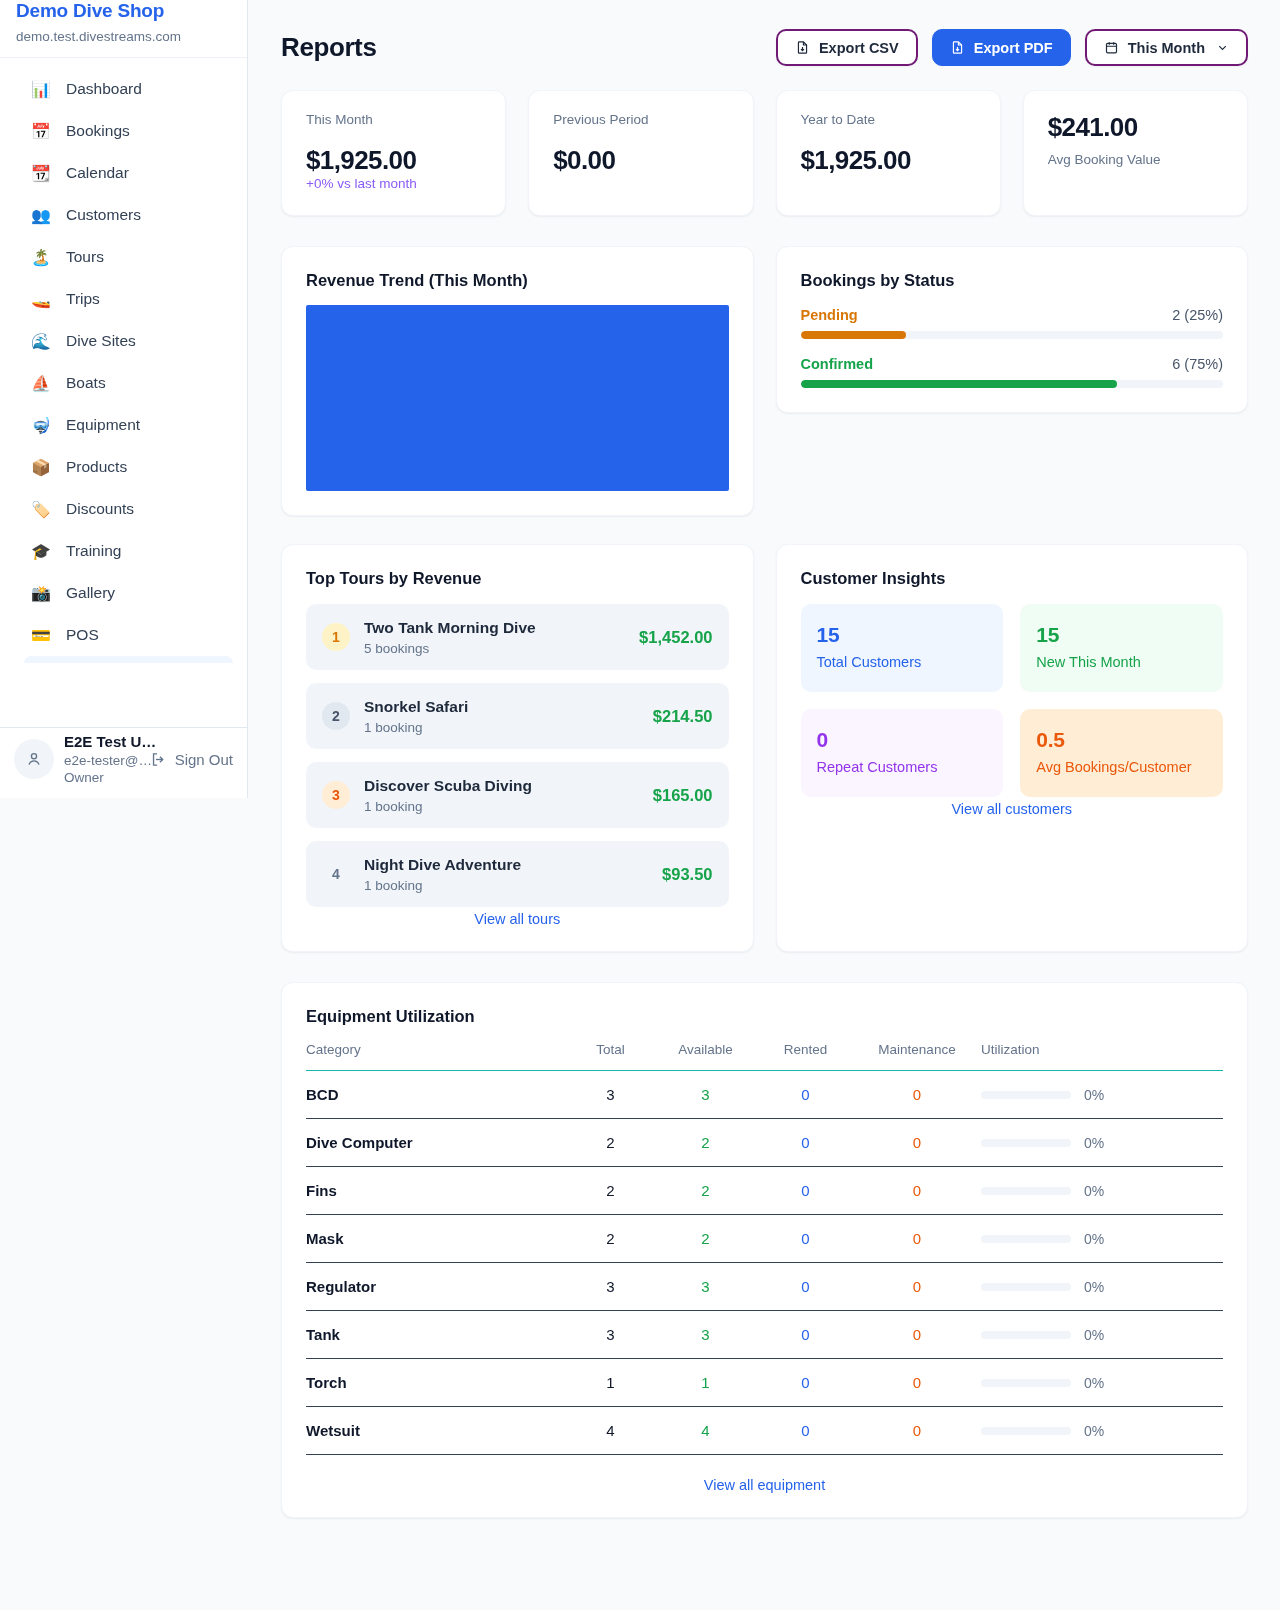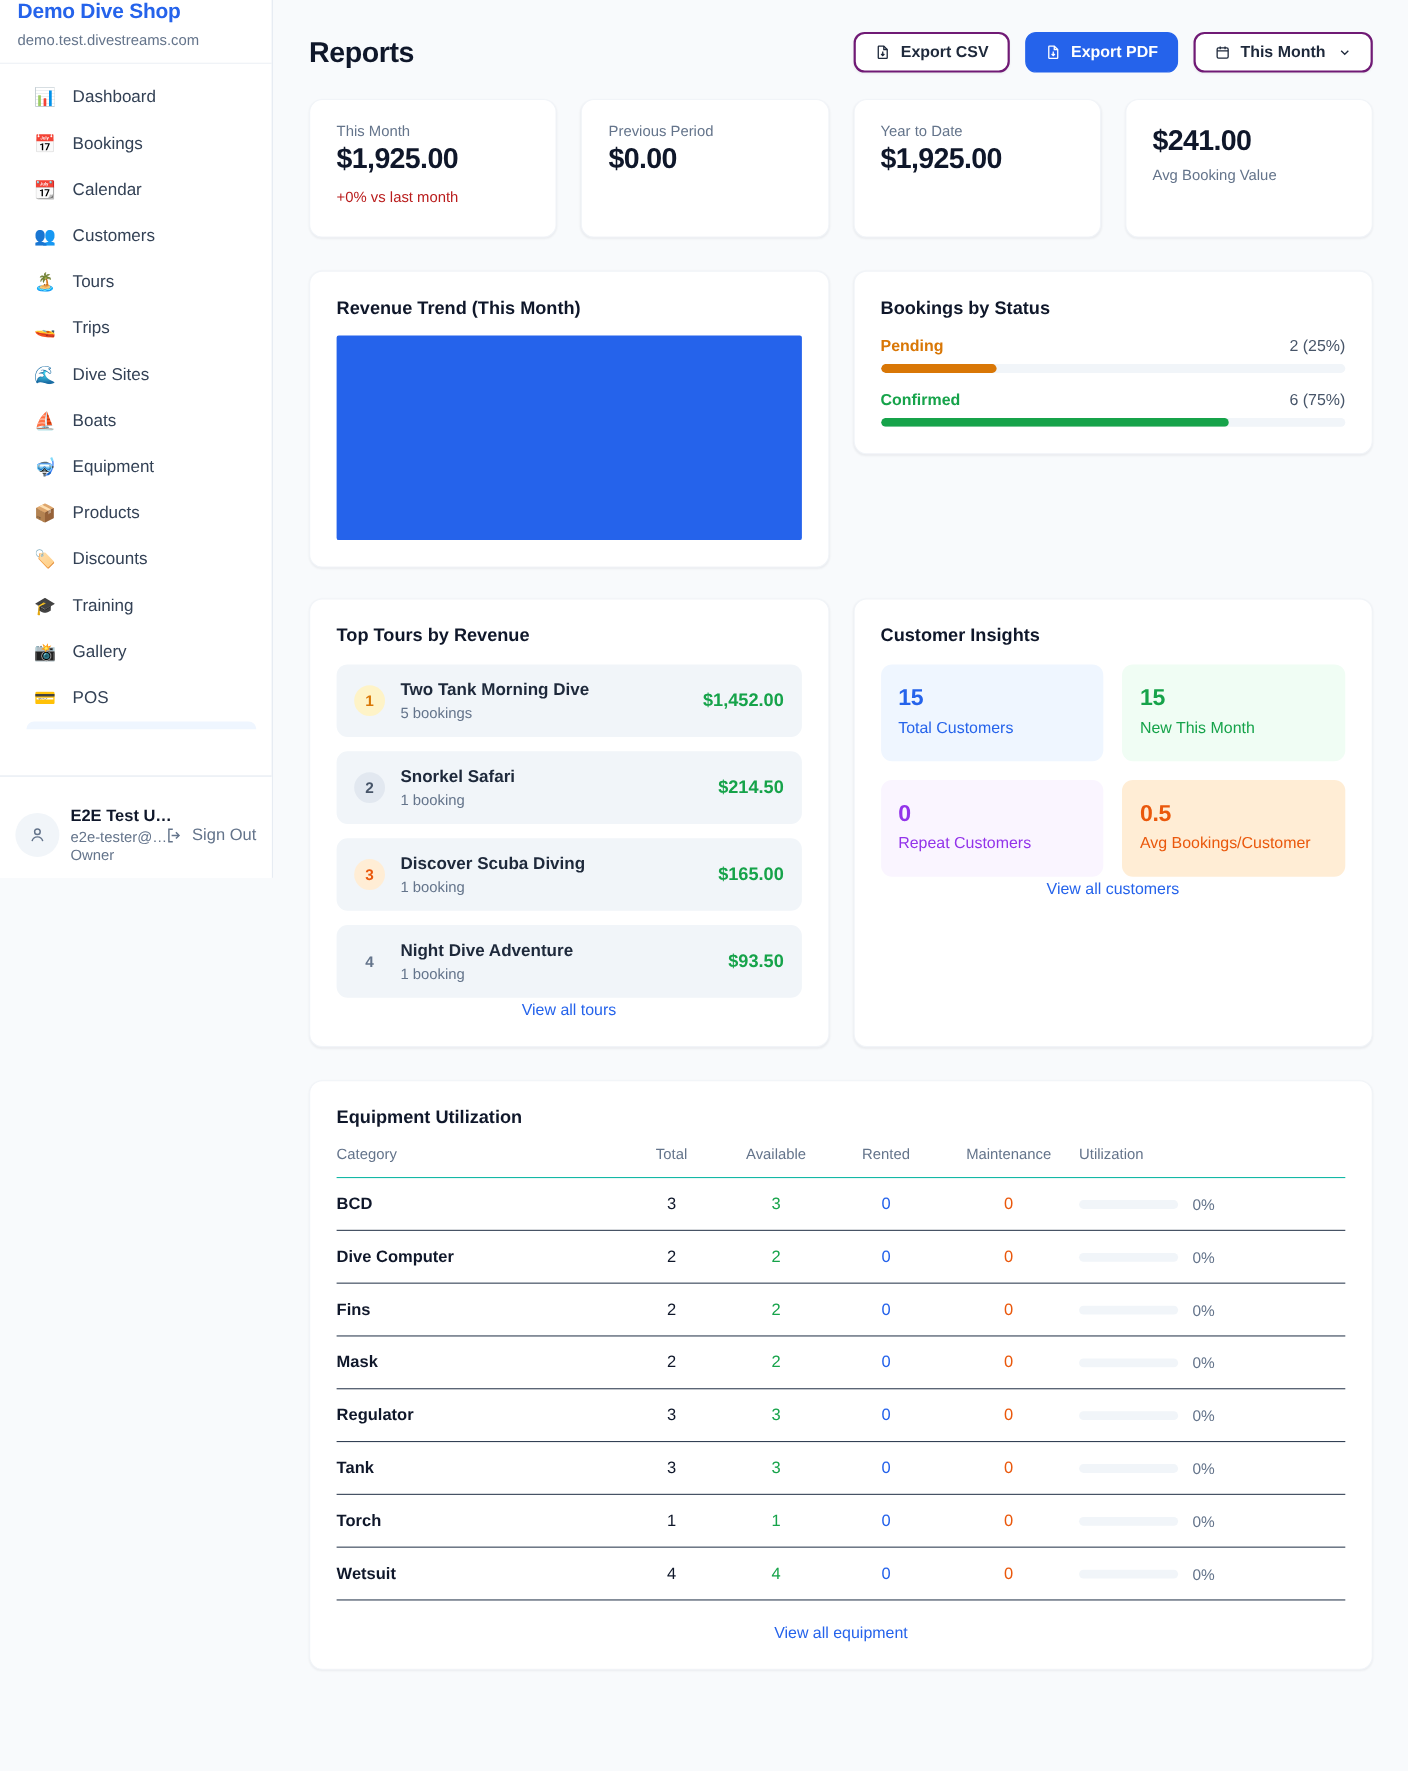--- a/index.html
+++ b/index.html
@@ -20,21 +20,21 @@
   .shop-domain { margin:0; font-size:13.5px; color:#64748b; }
   nav { flex:1; padding:10px 8px 0; }
   .nav-item {
     display:flex; align-items:center; gap:14px;
     padding:9px 22px; border-radius:8px; cursor:pointer;
     font-size:15.5px; color:#334155; height:42px;
   }
   .nav-icon { width:22px; font-size:16px; text-align:center; flex:none; }
   .active-sliver { height:7px; margin:0 6px 0 16px; background:#eff6ff; border-radius:9px 9px 0 0; }
   .user-box {
-    border-top:1px solid #e2e8f0; padding:27px 14px 13px;
+    border-top:1px solid #e2e8f0; padding:5px 14px 13px;
     display:flex; align-items:flex-start; gap:10px; background:#fff;
   }
   .avatar {
     width:40px; height:40px; border-radius:50%; background:#f1f5f9; color:#64748b;
     display:flex; align-items:center; justify-content:center; flex:none; margin-top:6px;
   }
   .user-meta { flex:1; min-width:0; }
   .user-name  { font-size:15px; font-weight:bold; color:#0f172a; margin-bottom:3px; white-space:nowrap; }
   .user-email { font-size:13.5px; color:#64748b; margin-bottom:2px; white-space:nowrap; }
   .user-role  { font-size:13.5px; color:#64748b; }
@@ -54,22 +54,22 @@
   .chev { margin-left:2px; }
   
   .card {
     background:#fff; border-radius:12px; padding:24px;
     box-shadow:0 1px 2px rgba(15,23,42,.06); border:1px solid #f1f4f8;
   }
   .card-title { font-size:16.5px; font-weight:bold; color:#0f172a; }
   .stats-grid { margin-top:24px; display:grid; grid-template-columns:repeat(4,1fr); gap:22px; }
   .stat-card { min-height:126px; padding:21px 24px; }
   .stat-label { font-size:13.5px; color:#64748b; }
-  .stat-value { font-size:26px; font-weight:800; color:#0f172a; letter-spacing:-0.6px; margin-top:2px; }
-  .stat-change { font-size:13.5px; color:#b91c1c; margin-top:12px; }
+  .stat-value { font-size:26px; font-weight:800; color:#0f172a; letter-spacing:-0.6px; margin-top:18px; }
+  .stat-change { font-size:13.5px; color:#8b5cf6; margin-top:0; }
   .stat-card.reversed .stat-value { margin-top:0; }
   .stat-card.reversed .stat-label { margin-top:9px; }
   .row-1 { margin-top:30px; display:grid; grid-template-columns:1fr 1fr; gap:22px; align-items:start; }
   .row-2 { margin-top:28px; display:grid; grid-template-columns:1fr 1fr; gap:22px; align-items:stretch; }
   
   .trend-bar { margin-top:15px; height:186px; border-radius:2px; background:#2563eb; }
   
   .status-row { margin-top:17px; }
   .status-head { display:flex; justify-content:space-between; align-items:baseline; }
   .status-label { font-size:14.5px; font-weight:bold; }

